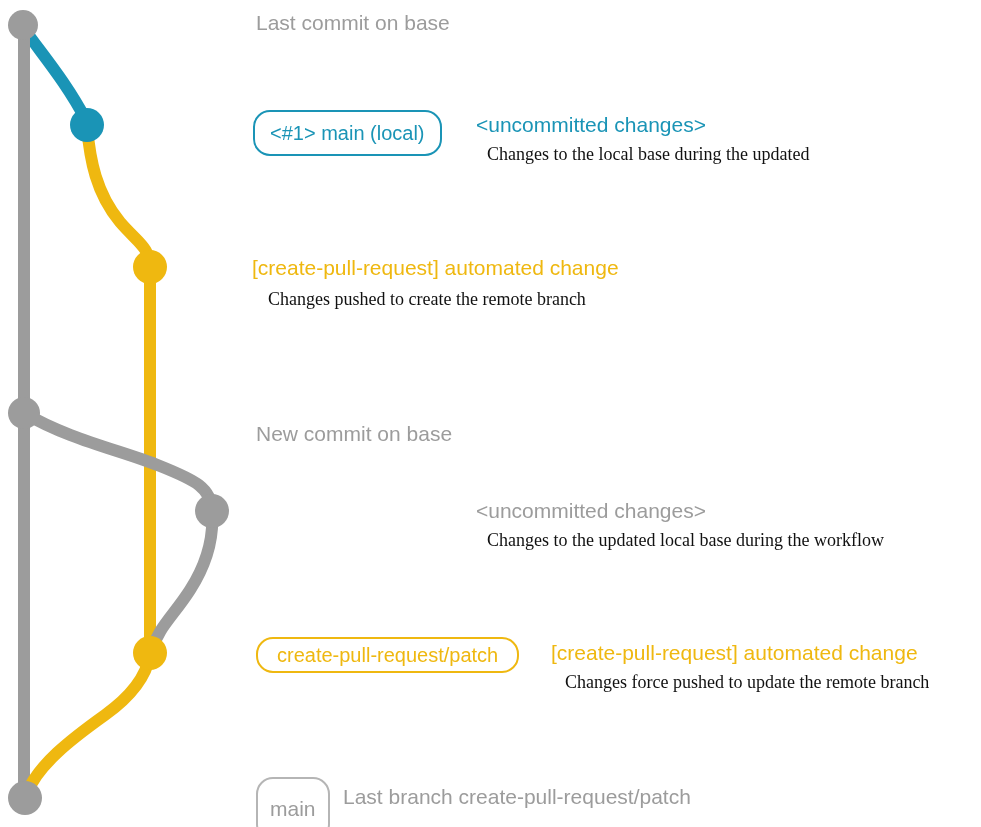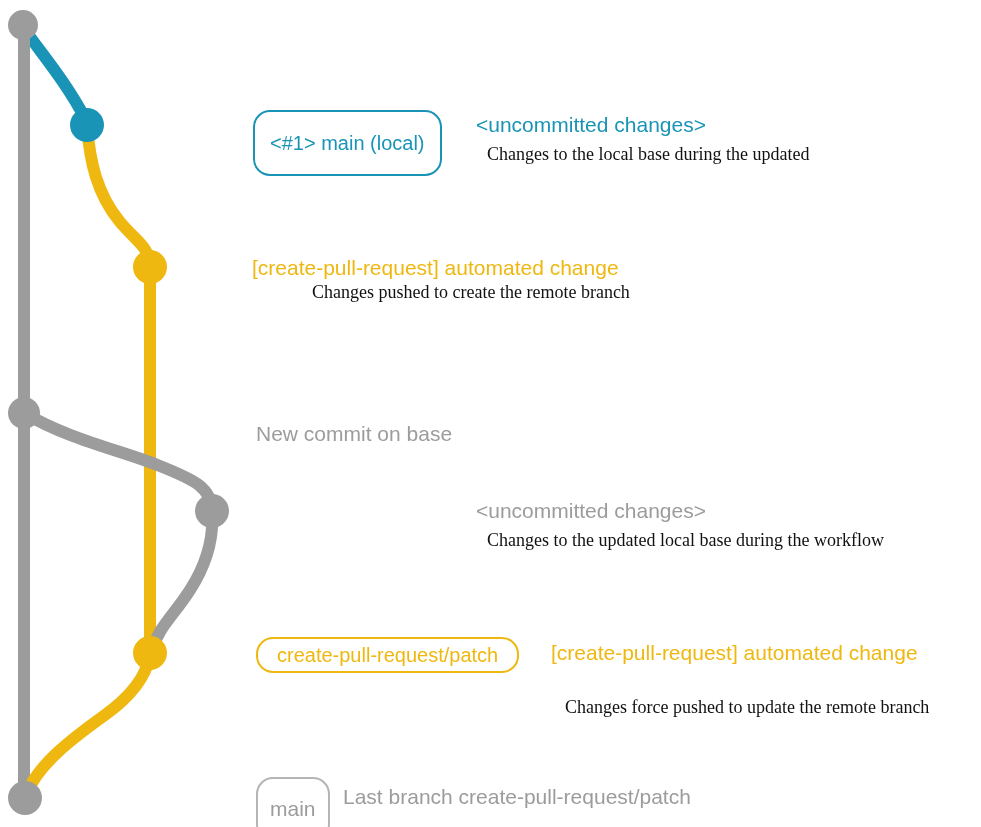--- a/index.html
+++ b/index.html
@@ -18,21 +18,21 @@
 
   .abs{position:absolute;white-space:nowrap;}
   .hdr{font-size:21px;color:var(--gray);}
   .ann{font-size:21px;text-align:center;}
   .ann.blue{color:var(--blue);}
   .ann.yellow{color:var(--yellow);}
   .ann.gray{color:var(--gray);}
   .caption{font-family:"Liberation Serif",serif;font-size:18px;color:#111111;}
   .badge{
     display:inline-block;border:2px solid;border-radius:17px;
-    font-size:20px;line-height:26px;padding:18px 15px;background:#ffffff;
+    font-size:20px;line-height:26px;padding:8px 15px;background:#ffffff;
   }
   .badge.blue{color:var(--blue);border-color:var(--blue);}
   .badge.gray{color:var(--gray);border-color:var(--grayborder);}
   .badge.yellow{color:var(--yellow);border-color:var(--yellow);padding:3px 19px;}
   .badge.main{padding:17px 12px;font-size:21px;}
 </style>
 </head>
 <body>
 
 <div id="stage">
@@ -51,33 +51,34 @@
 
     <circle class="dot gray" cx="23" cy="25" r="15"></circle>
     <circle class="dot blue" cx="87" cy="125" r="17"></circle>
     <circle class="dot yellow" cx="150" cy="267" r="17"></circle>
     <circle class="dot gray" cx="24" cy="413" r="16"></circle>
     <circle class="dot gray" cx="212" cy="511" r="17"></circle>
     <circle class="dot yellow" cx="150" cy="653" r="17"></circle>
     <circle class="dot gray" cx="25" cy="798" r="17"></circle>
   </svg>
 
+  <div class="abs hdr" style="left:256px;top:11px;">Last commit on base</div>
 
   <div class="abs badge blue" style="left:253px;top:110px;">&lt;#1&gt; main (local)</div>
   <div class="abs ann blue" style="left:476px;top:113px;">&lt;uncommitted changes&gt;</div>
   <div class="abs caption" style="left:487px;top:144px;">Changes to the local base during the updated</div>
 
   <div class="abs ann yellow" style="left:252px;top:256px;">[create-pull-request] automated change</div>
-  <div class="abs caption" style="left:268px;top:282px;margin-left:44px;">Changes pushed to create the remote branch</div>
+  <div class="abs caption" style="left:268px;top:289px;">Changes pushed to create the remote branch</div>
 
   <div class="abs hdr" style="left:256px;top:398px;margin-top:24px;">New commit on base</div>
 
   <div class="abs ann gray" style="left:476px;top:499px;">&lt;uncommitted changes&gt;</div>
   <div class="abs caption" style="left:487px;top:530px;">Changes to the updated local base during the workflow</div>
 
   <div class="abs badge yellow" style="left:256px;top:637px;">create-pull-request/patch</div>
   <div class="abs ann yellow" style="left:551px;top:641px;">[create-pull-request] automated change</div>
-  <div class="abs caption" style="left:565px;top:672px;margin-top:25px;">Changes force pushed to update the remote branch</div>
+  <div class="abs caption" style="left:565px;top:672px;">Changes force pushed to update the remote branch</div>
 
   <div class="abs badge gray main" style="left:256px;top:777px;">main</div>
   <div class="abs hdr" style="left:343px;top:785px;">Last branch create-pull-request/patch</div>
 
 </div>
 
 </body></html>

